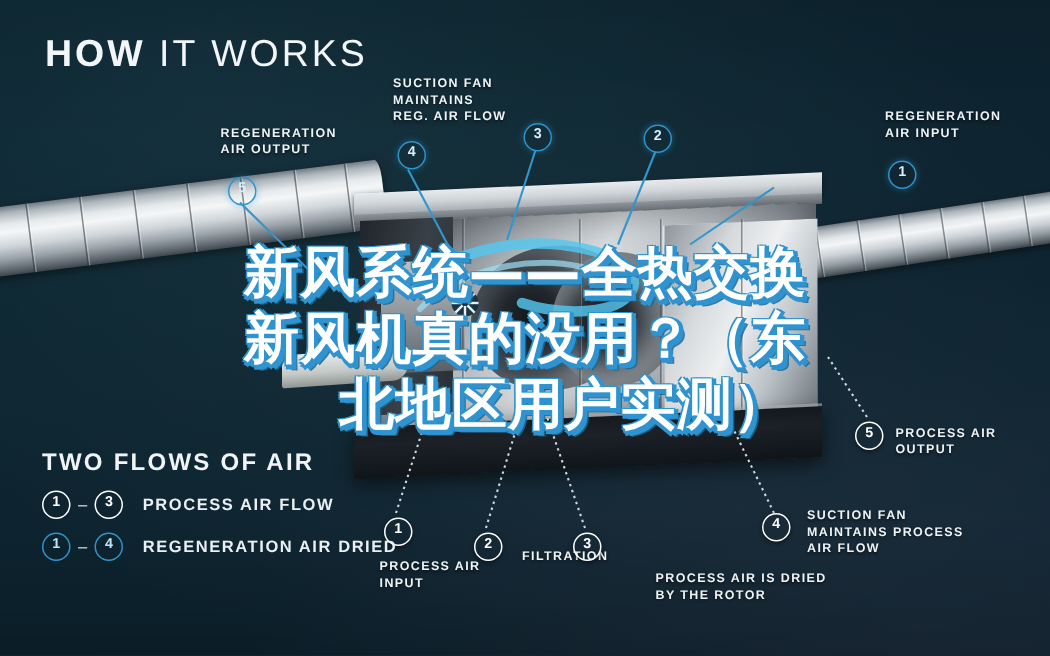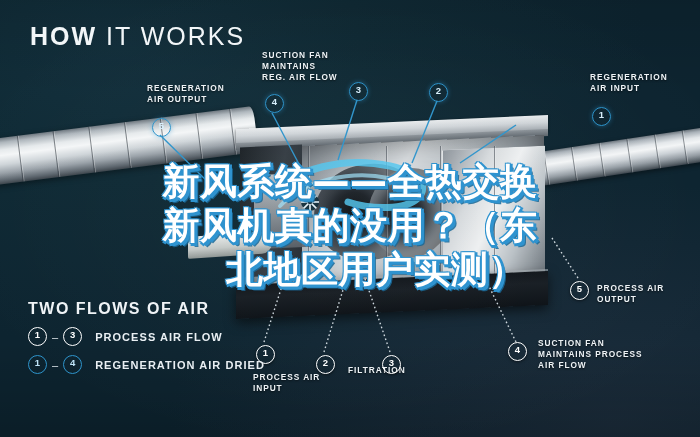--- a/index.html
+++ b/index.html
@@ -290,20 +290,22 @@
   <div class="num blue" style="left:592px;top:107px;">1</div>
 
   <div class="num" style="left:256px;top:345px;">1</div>
   <div class="lbl" style="left:253px;top:372px;">PROCESS AIR
 INPUT</div>
 
   <div class="num" style="left:316px;top:355px;">2</div>
   <div class="lbl" style="left:348px;top:365px;">FILTRATION</div>
 
   <div class="num" style="left:382px;top:355px;">3</div>
+  <div class="lbl" style="left:437px;top:380px;">PROCESS AIR IS DRIED
+BY THE ROTOR</div>
 
   <div class="num" style="left:508px;top:342px;">4</div>
   <div class="lbl" style="left:538px;top:338px;">SUCTION FAN
 MAINTAINS PROCESS
 AIR FLOW</div>
 
   <div class="num" style="left:570px;top:281px;">5</div>
   <div class="lbl" style="left:597px;top:283px;">PROCESS AIR
 OUTPUT</div>
 

